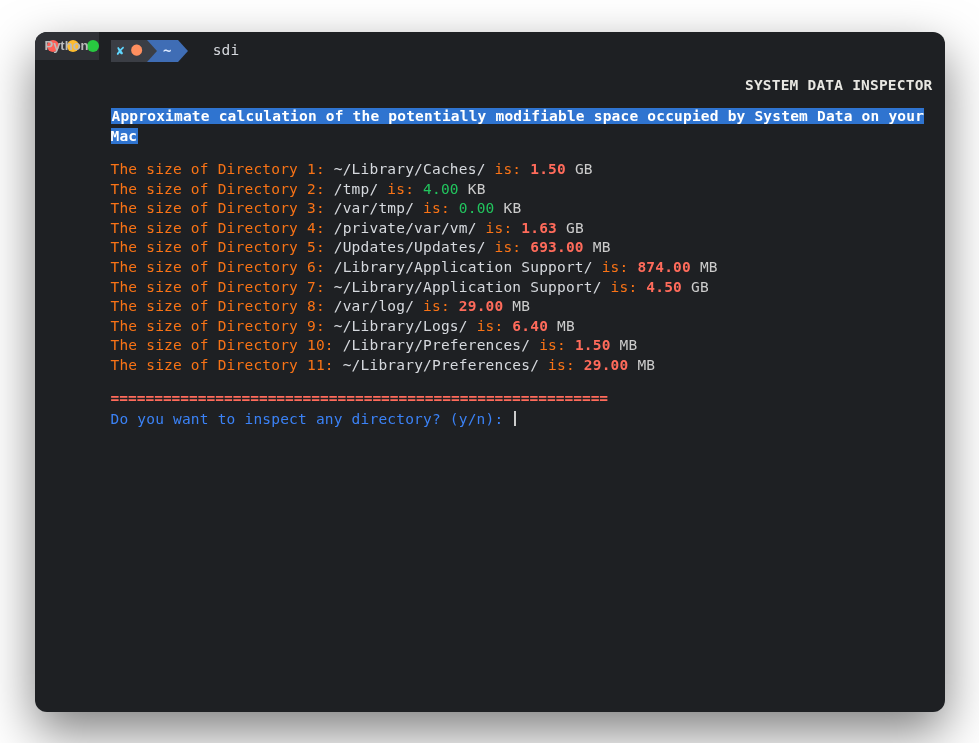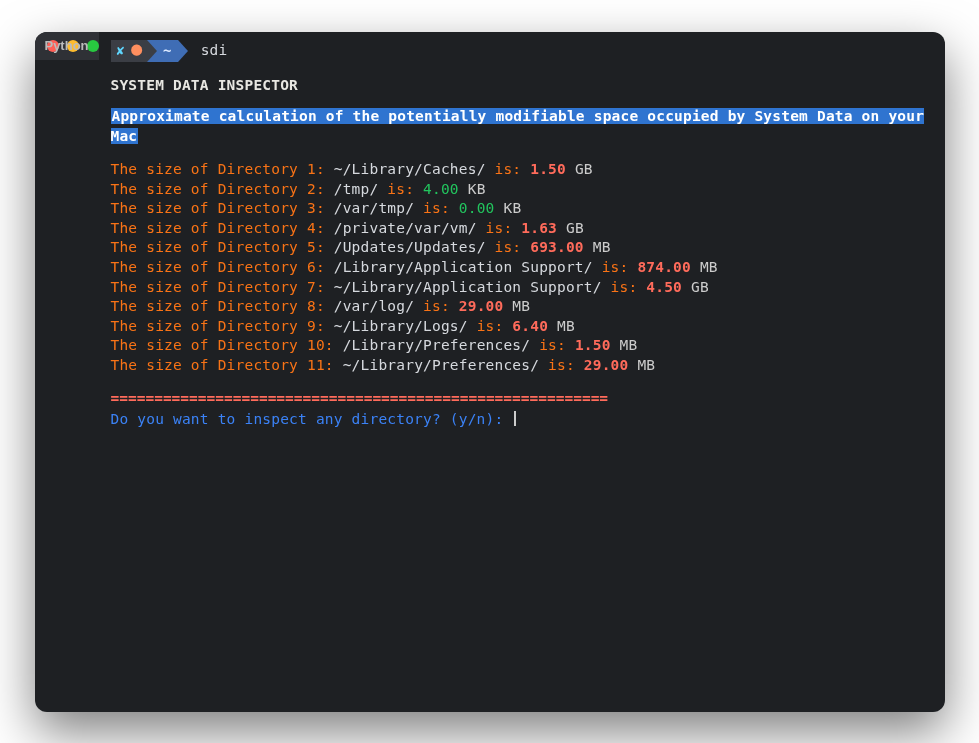--- a/index.html
+++ b/index.html
@@ -100,26 +100,27 @@
     .seg2::after {
       content: '';
       position: absolute;
       right: -10px; top: 0;
       border-top: 11px solid transparent;
       border-bottom: 11px solid transparent;
       border-left: 10px solid #3f6db5;
     }
     .cmd {
       color: #d6d9de;
-      margin-left: 23px;
+      margin-left: 35px;
       font-size: 14.5px;
     }
     .heading {
       color: #e8e7e2;
       font-weight: bold;
+      text-align: right;
     }
     .highlight-line {
       background: #2f74d0;
       color: #ffffff;
       display: inline;
       font-weight: bold;
       padding: 0 1px;
     }
     .hl-wrap { margin-bottom: 14px; line-height: 1.35; margin-top: 12px; }
     .dir-line { white-space: pre; }

